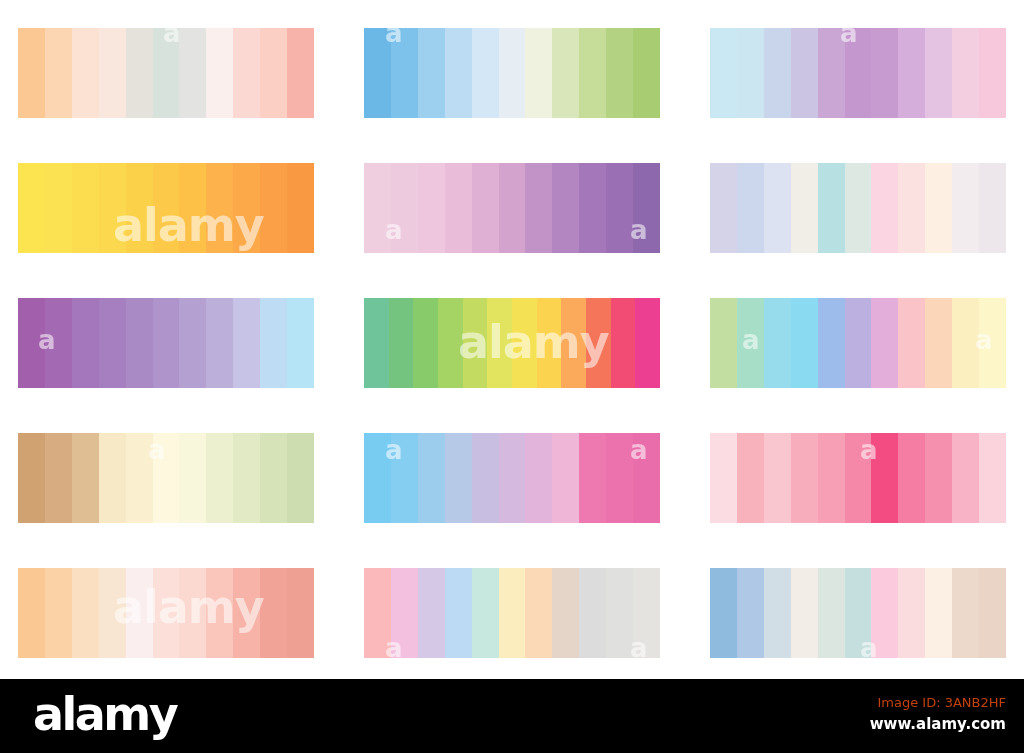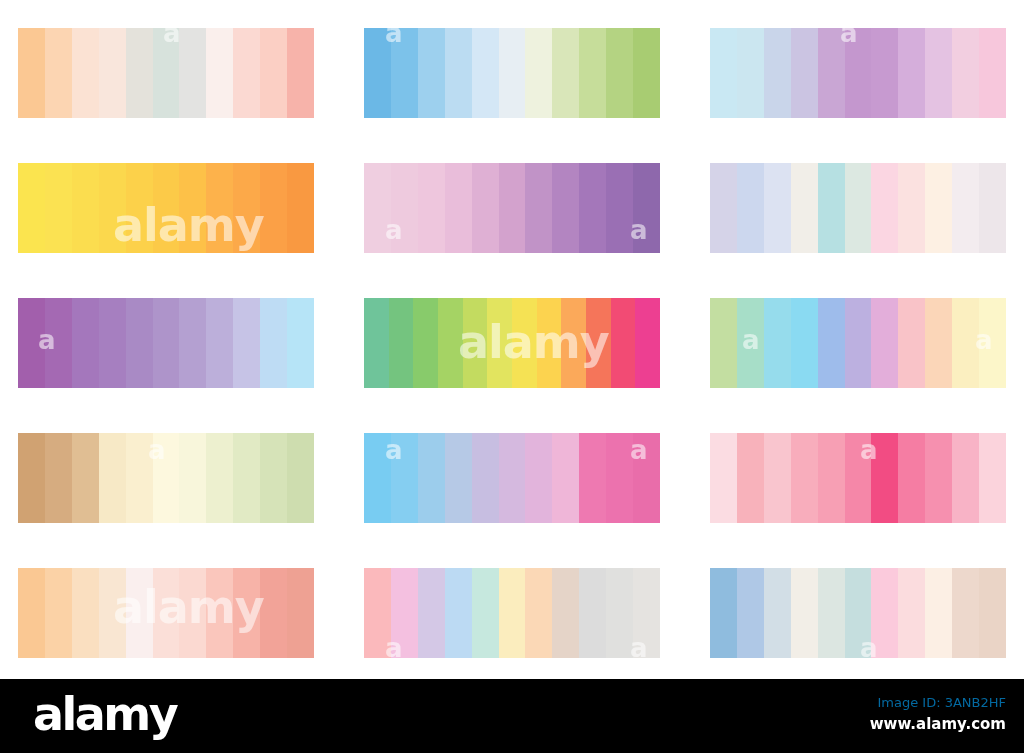--- a/index.html
+++ b/index.html
@@ -109,21 +109,21 @@
     position: absolute;
     right: 18px;
     top: 14px;
     text-align: right;
     color: #ffffff;
   }
 
   #image-id-text {
     font-size: 13px;
     font-weight: 400;
-    color: #0369a1;
+    color: #c2410c;
     line-height: 1.5;
     font-family: "DejaVu Sans", sans-serif;
   }
 
   #alamy-url-text {
     font-size: 15px;
     font-weight: 700;
     color: #ffffff;
     line-height: 1.5;
     font-family: "DejaVu Sans", sans-serif;

